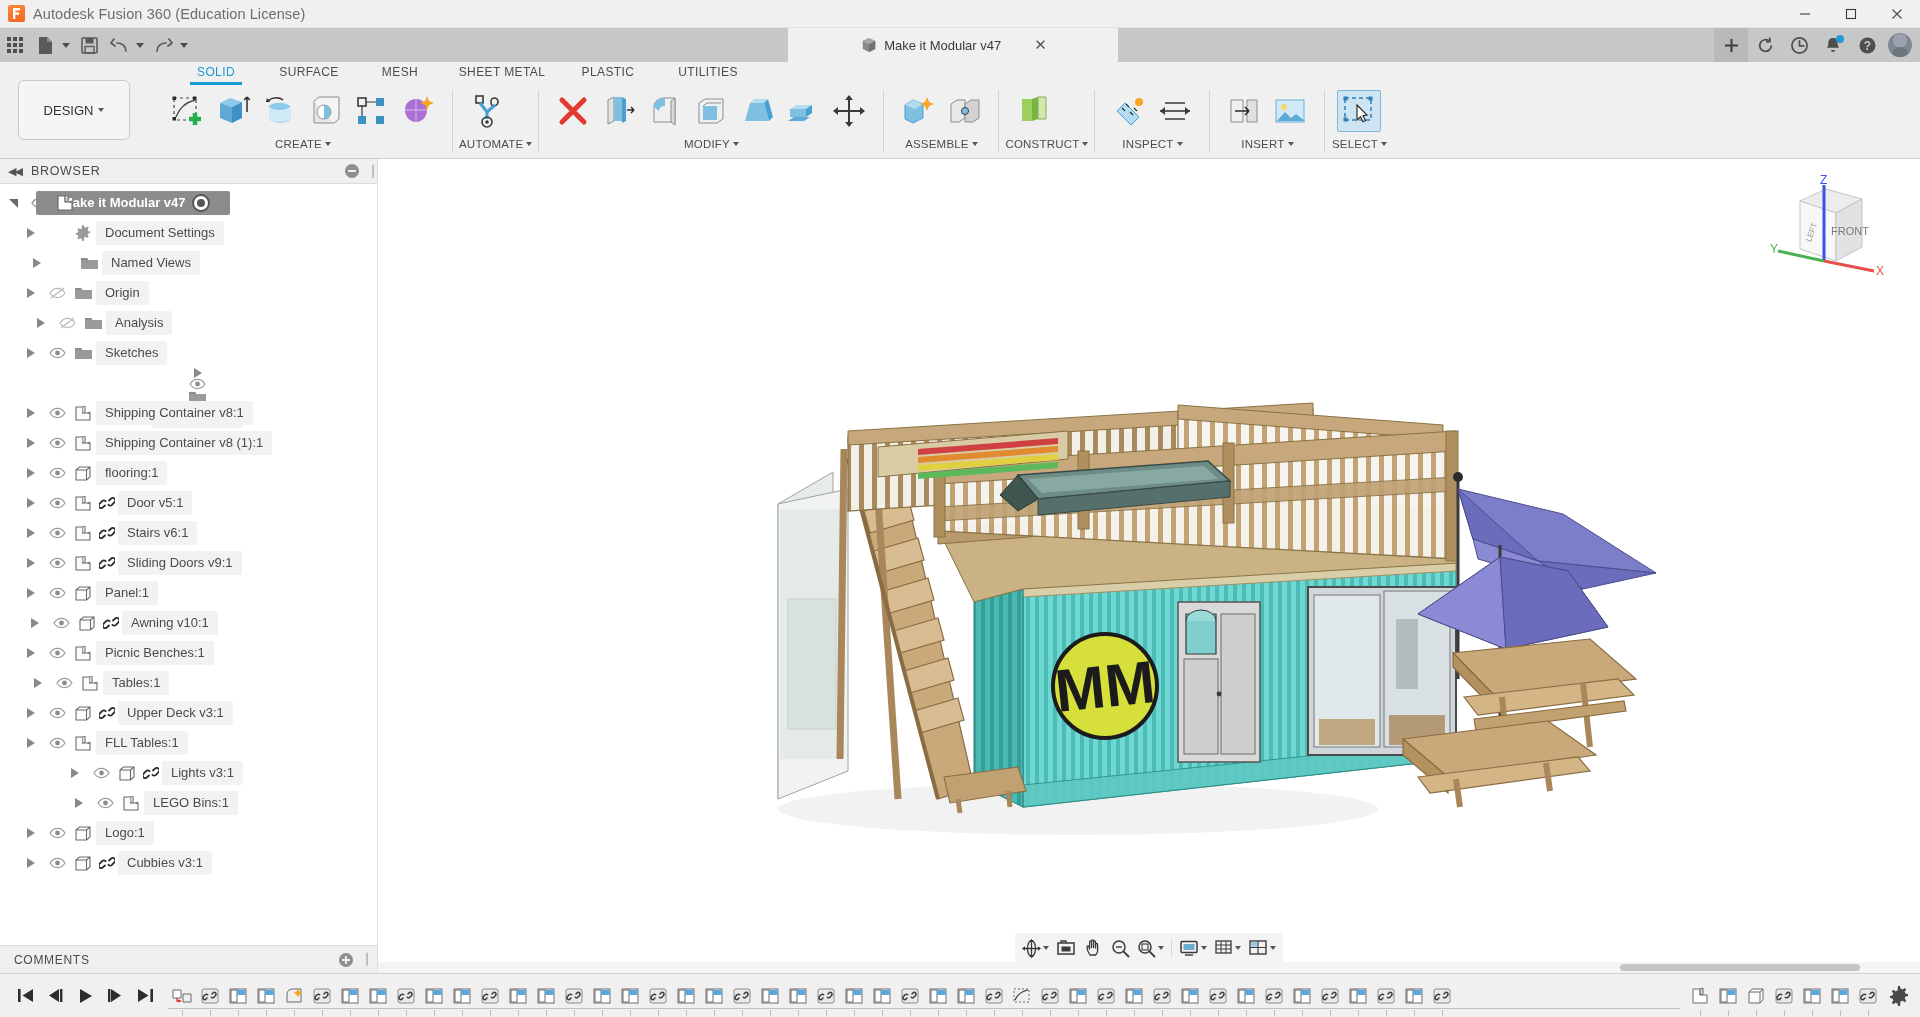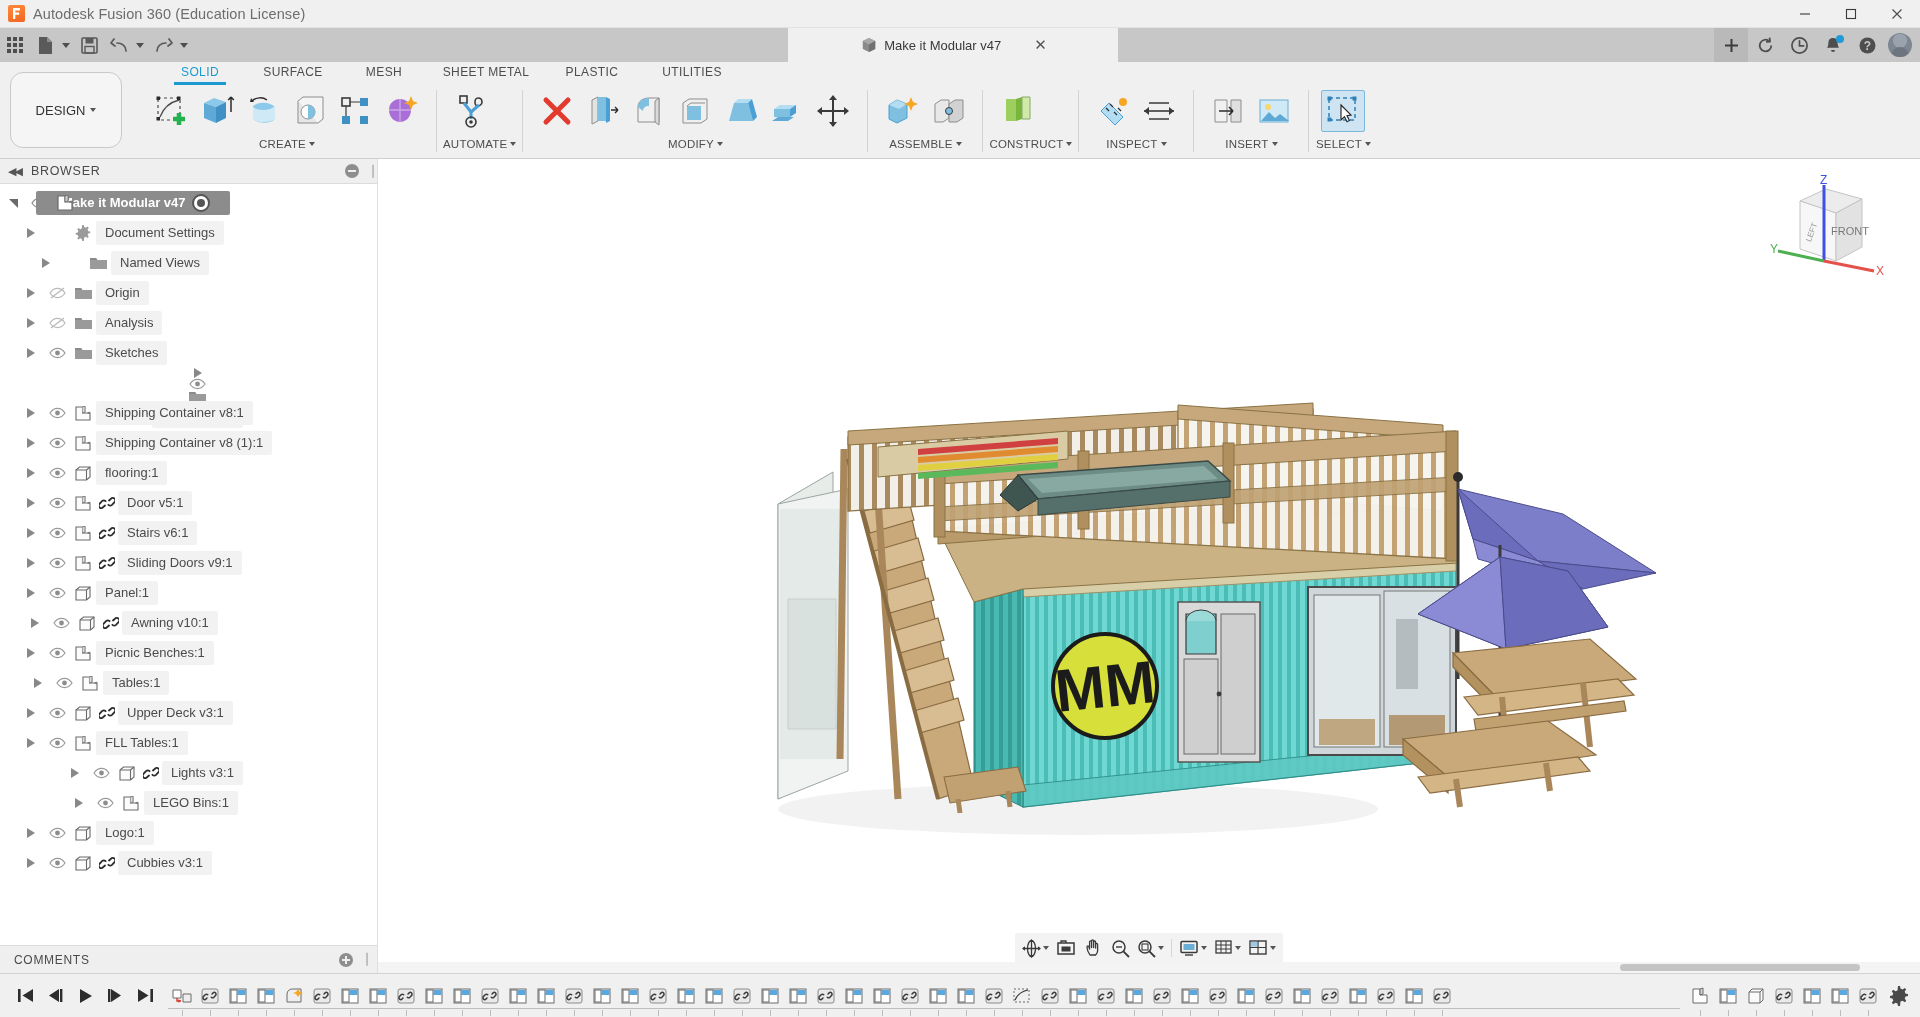--- a/index.html
+++ b/index.html
@@ -62,22 +62,22 @@
   }
   .avatar::after { content:""; position:absolute; left:3px; top:14px; width:18px; height:16px;
     background:#6d757e; border-radius: 9px 9px 0 0; }
   .bell-dot { position: absolute; top: 7px; right: 6px; width: 8px; height: 8px;
               border-radius: 50%; background: #1e9ad6; }
 
   
   .ribbon { height: 97px; background: #f0f0f0; display: flex; flex: 0 0 97px;
             border-bottom: 1px solid #cfcfcf; }
   .design-box {
-    width: 112px; margin: 10px; border: 1px solid #c9c9c9; background: #f5f5f5;
-    display: flex; align-items: center; justify-content: center; border-radius: 13px;
+    width: 112px; margin: 18px; border: 1px solid #c9c9c9; background: #f5f5f5;
+    display: flex; align-items: center; justify-content: center; border-radius: 6px;
     font-size: 13px; color: #333; gap: 5px;
   }
   .tabs-and-panels { flex: 1; display: flex; flex-direction: column; }
   .tabrow { height: 22px; display: flex; align-items: flex-start; padding-left: 20px; gap: 0; }
   .rtab { font-size: 12px; color: #4d4d4d; letter-spacing: .4px; padding: 3px 0 0;
           text-align: center; position: relative; }
   .rtab.active { color: #1b9ad1; }
   .rtab.active::after {
     content: ""; position: absolute; left: 50%; transform: translateX(-50%);
     bottom: -6px; width: 52px; height: 3px; background: #1b9ad1;
@@ -622,21 +622,21 @@
               </span>
               <span class="eye"></span>
               <span class="tyi">
                 <svg width="16" height="16" viewBox="0 0 20 20">
                   <path d="M10 6.4a3.6 3.6 0 100 7.2 3.6 3.6 0 000-7.2zm0 2a1.6 1.6 0 110 3.2 1.6 1.6 0 010-3.2z" fill="#9a9a9a"></path>
                   <path d="M9 0h2l.5 2.6 2.1.9 2.2-1.5 1.4 1.4-1.5 2.2.9 2.1L19 8v2l-2.4.5-.9 2.1 1.5 2.2-1.4 1.4-2.2-1.5-2.1.9L11 20H9l-.5-2.4-2.1-.9-2.2 1.5-1.4-1.4 1.5-2.2-.9-2.1L1 12V10l2.4-.5.9-2.1L2.8 5.2l1.4-1.4 2.2 1.5 2.1-.9z" fill="#9a9a9a"></path>
                 </svg>
               </span>
               <span class="tlabel">Document Settings</span>
             </div>
-            <div class="trow" style="padding-left: 33px;">
+            <div class="trow" style="padding-left: 24px;">
               <span class="arrow">
                 <span class="tri"></span>
               </span>
               <span class="eye"></span>
               <span class="tyi">
                 <svg width="17" height="14" viewBox="0 0 17 14">
                   <path d="M0 2h6l1.4 2H17v9H0z" fill="#9a9a9a"></path>
                   <path d="M0 2h6l1.4 2H0z" fill="#8a8a8a"></path>
                 </svg>
               </span>
@@ -653,21 +653,21 @@
                 </svg>
               </span>
               <span class="tyi">
                 <svg width="17" height="14" viewBox="0 0 17 14">
                   <path d="M0 2h6l1.4 2H17v9H0z" fill="#9a9a9a"></path>
                   <path d="M0 2h6l1.4 2H0z" fill="#8a8a8a"></path>
                 </svg>
               </span>
               <span class="tlabel">Origin</span>
             </div>
-            <div class="trow" style="padding-left: 18px;">
+            <div class="trow" style="padding-left: 28px;">
               <span class="arrow">
                 <span class="tri"></span>
               </span>
               <span class="eye">
                 <svg width="17" height="12" viewBox="0 0 17 12">
                   <path d="M1 6s3-4.6 7.5-4.6 7.5 4.6 7.5 4.6-3 4.6-7.5 4.6S1 6 1 6z" fill="none" stroke="#b9b9b9" stroke-width="1.2"></path>
                   <path d="M2 11L15 1" stroke="#b9b9b9" stroke-width="1.3"></path>
                 </svg>
               </span>
               <span class="tyi">

